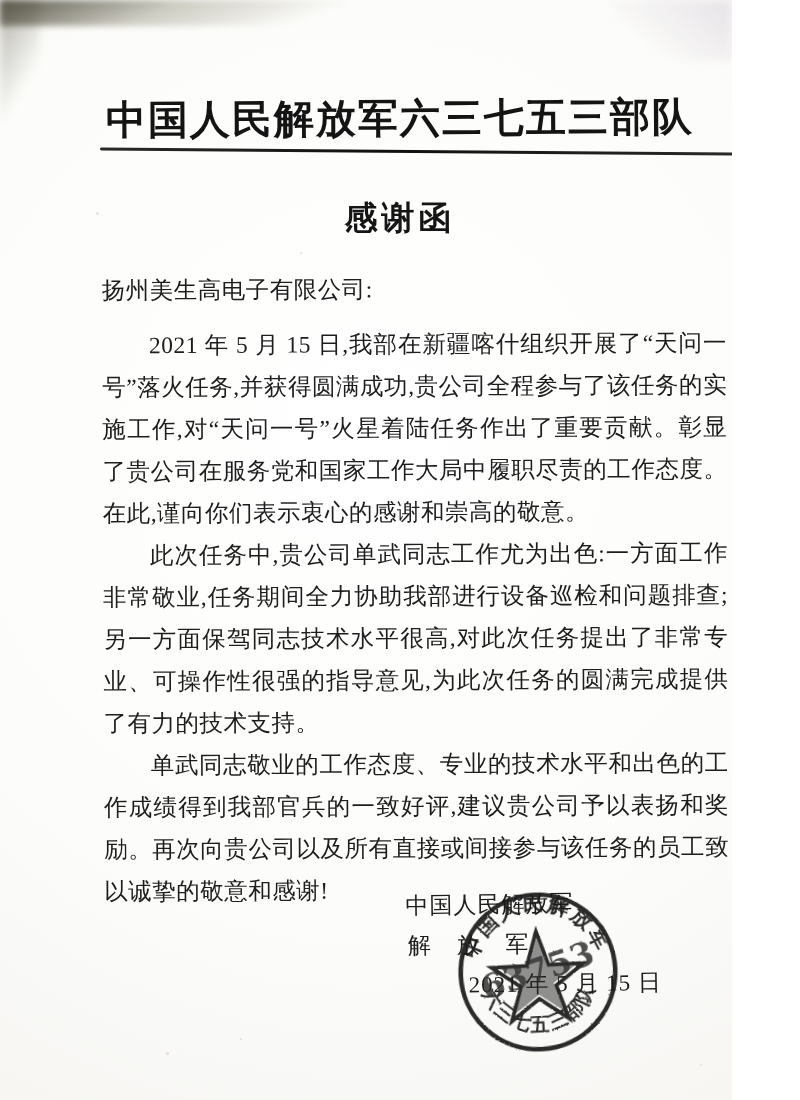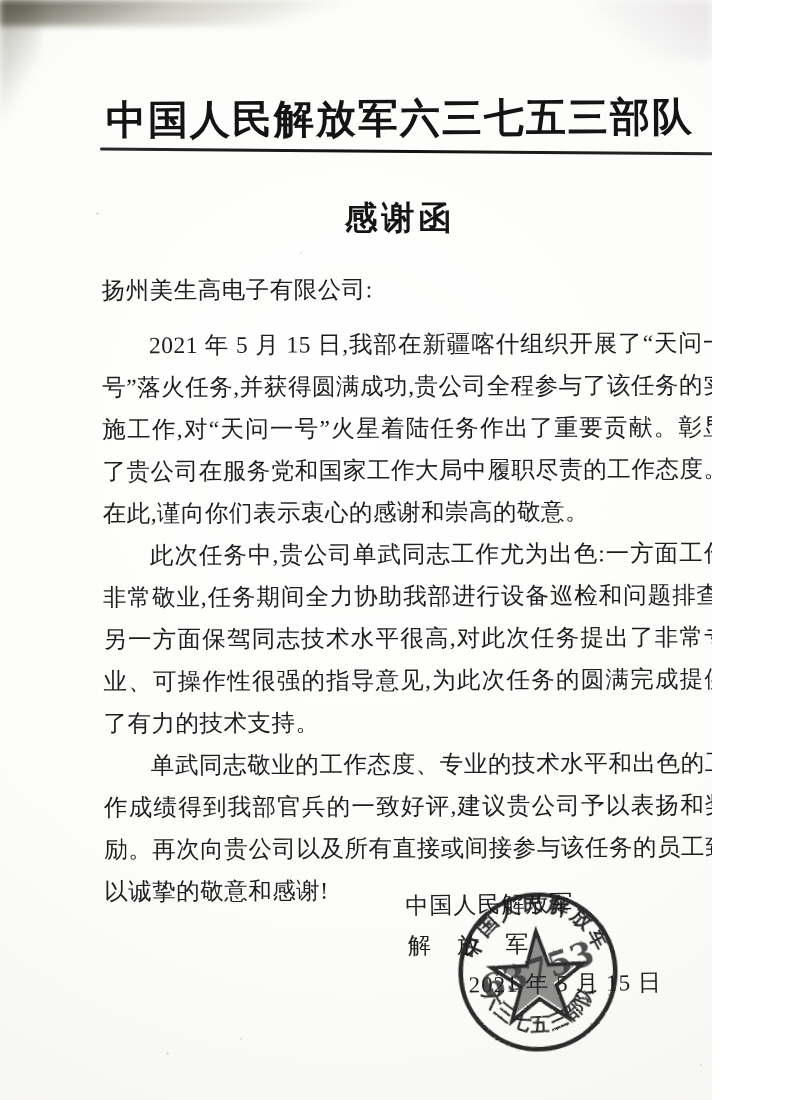--- a/index.html
+++ b/index.html
@@ -8,20 +8,21 @@
     background: #ffffff;
   }
   #page {
     position: relative;
     width: 712px;
     height: 1100px;
     overflow: hidden;
     background: #fdfdfc;
     font-family: "Liberation Serif", "DejaVu Serif", serif;
     color: #1a1a1a;
+    padding-left: 20px;
   }
   
   #paper-bg {
     position: absolute;
     inset: 0;
     background:
       radial-gradient(ellipse 120% 80% at 50% 40%, #ffffff 0%, #fcfcfa 55%, #f4f3f0 100%);
   }
   #scan-shadow-top {
     position: absolute;

